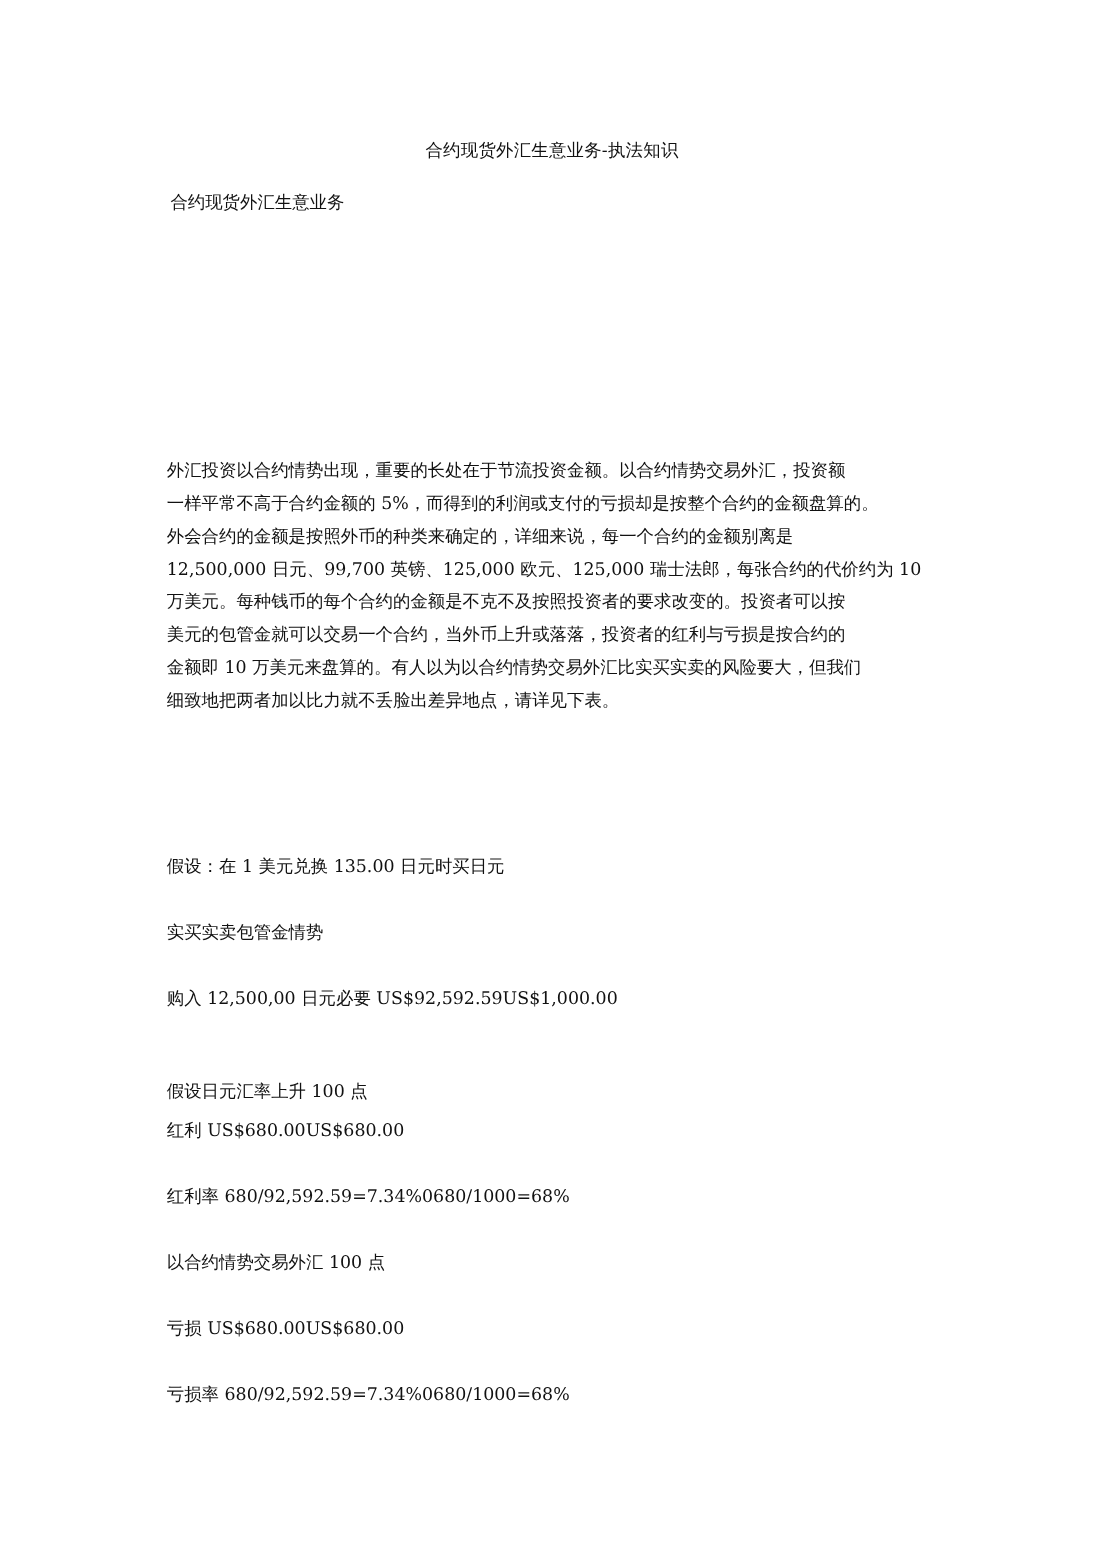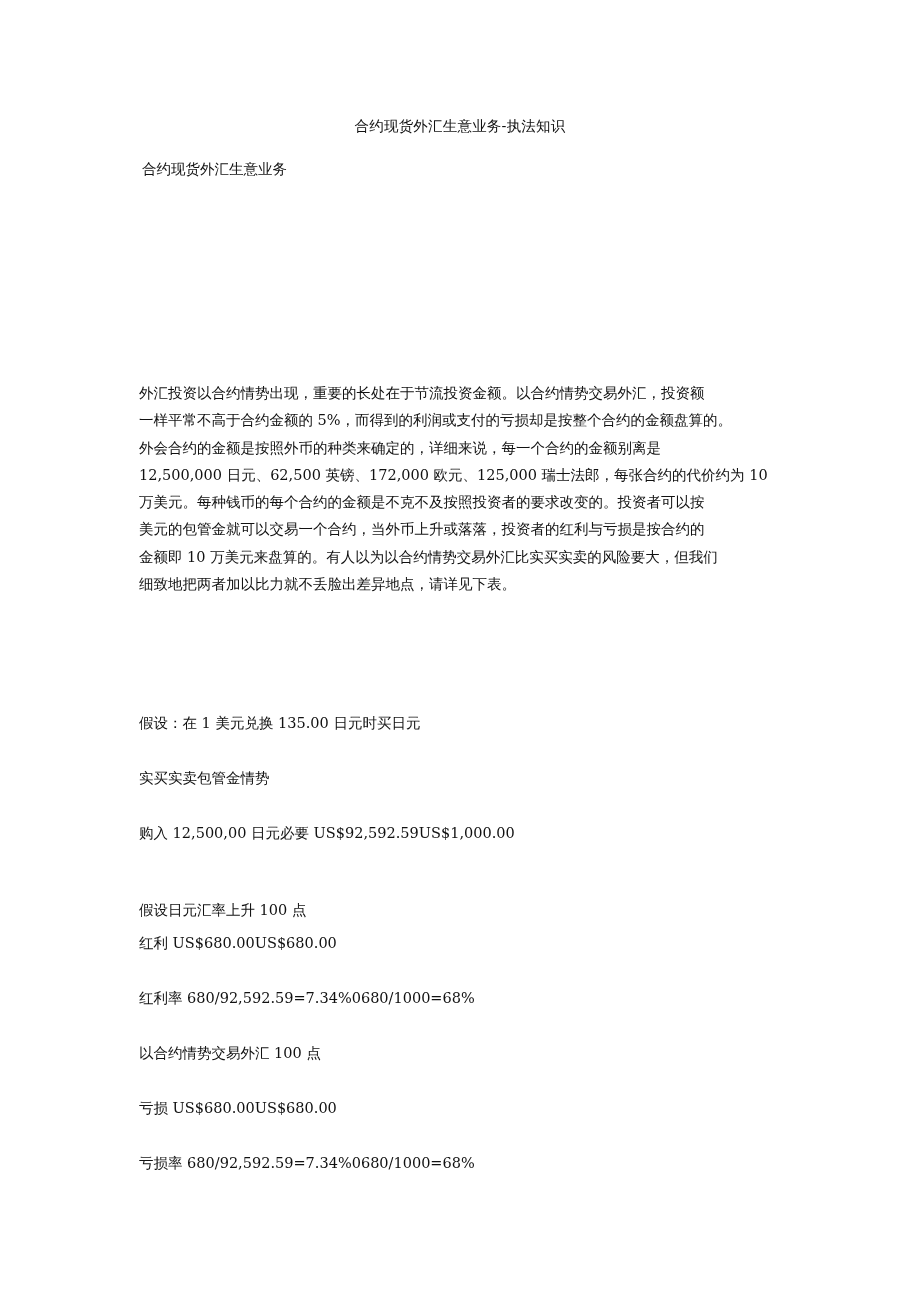--- a/index.html
+++ b/index.html
@@ -62,21 +62,21 @@
 <body>
 
 <div class="page">
   <div class="title">合约现货外汇生意业务-执法知识</div>
   <div class="subtitle">合约现货外汇生意业务</div>
 
   <div class="para">
     <span class="line">外汇投资以合约情势出现，重要的长处在于节流投资金额。以合约情势交易外汇，投资额</span>
     <span class="line">一样平常不高于合约金额的 5%，而得到的利润或支付的亏损却是按整个合约的金额盘算的。</span>
     <span class="line">外会合约的金额是按照外币的种类来确定的，详细来说，每一个合约的金额别离是</span>
-    <span class="line">12,500,000 日元、62,500 英镑、172,000 欧元、125,000 瑞士法郎，每张合约的代价约为 10</span>
+    <span class="line">12,500,000 日元、99,700 英镑、125,000 欧元、125,000 瑞士法郎，每张合约的代价约为 10</span>
     <span class="line">万美元。每种钱币的每个合约的金额是不克不及按照投资者的要求改变的。投资者可以按</span>
     <span class="line">美元的包管金就可以交易一个合约，当外币上升或落落，投资者的红利与亏损是按合约的</span>
     <span class="line">金额即 10 万美元来盘算的。有人以为以合约情势交易外汇比实买实卖的风险要大，但我们</span>
     <span class="line">细致地把两者加以比力就不丢脸出差异地点，请详见下表。</span>
   </div>
 
   <div class="item" style="top:713px;">假设：在 1 美元兑换 135.00 日元时买日元</div>
   <div class="item" style="top:768px;">实买实卖包管金情势</div>
   <div class="item" style="top:823px;">购入 12,500,00 日元必要 US$92,592.59US$1,000.00</div>
   <div class="item" style="top:900px;text-align:center;">假设日元汇率上升 100 点</div>

